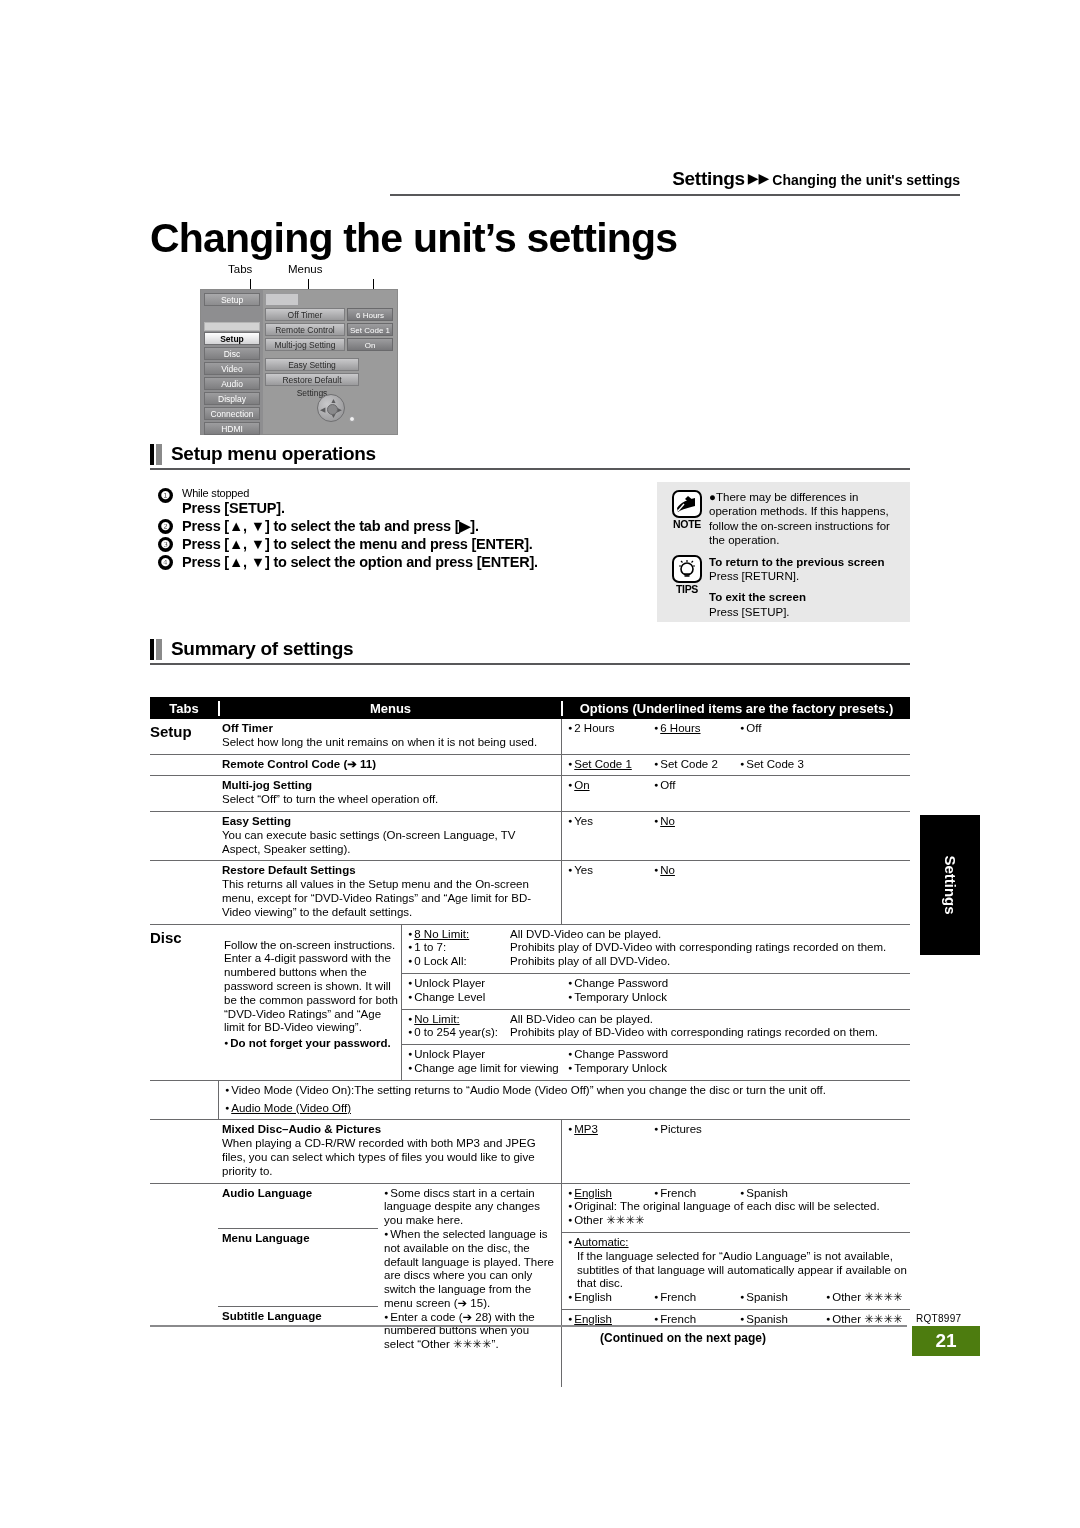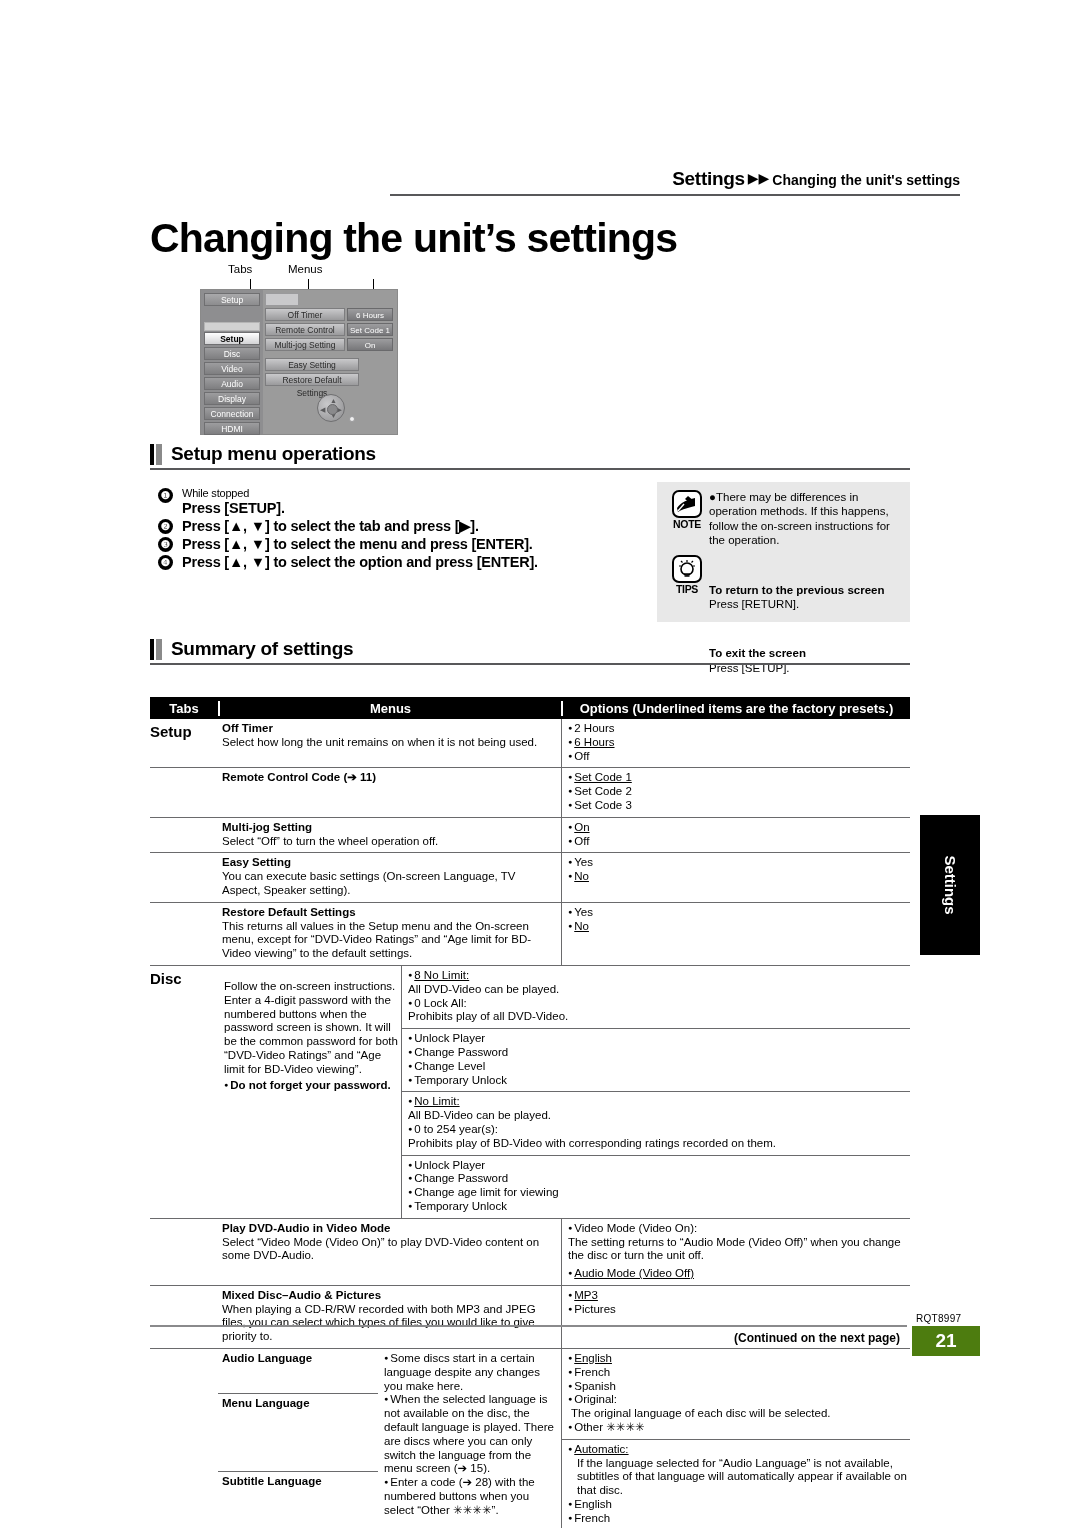--- a/index.html
+++ b/index.html
@@ -136,23 +136,23 @@
   #tbl .thead .c1 { width:68px; text-align:center; }
   #tbl .thead .c2 { width:343px; text-align:center; border-left:2px solid #fff; }
   #tbl .thead .c3 { flex:1; text-align:center; border-left:2px solid #fff; }
 
   .trow { display:flex; border-bottom:1px solid #6a6a6c; }
   .cell-tab { width:68px; font-size:15px; font-weight:bold; padding-top:4px; }
   .cell-menu { width:343px; padding:3px 6px 4px 4px; line-height:1.2; }
   .cell-opt { flex:1; padding:3px 2px 4px 6px; line-height:1.2; border-left:1px solid #6a6a6c; }
   .mtitle { font-weight:bold; }
   .u { text-decoration:underline; }
-  .b { font-weight:bold;margin-top:28px; }
+  .b { font-weight:bold; }
   .bul:before { content:"\25CF"; font-size:7px; vertical-align:2px; margin-right:2px; }
-  .optline { display:flex;flex-direction:column; }
+  .optline { display:flex; }
   .optline > span { display:inline-block; }
   .ow1 { width:86px; }
   .ow2 { width:86px; }
   .ow3 { width:90px; }
   .lbl-w { width:102px; }
   .badge {
     display:inline-block; background:#000; color:#fff; font-size:9.5px;
     font-weight:bold; padding:0 3px; margin-left:2px; vertical-align:1px;
     letter-spacing:-0.2px;
   }
@@ -178,21 +178,21 @@
   }
 
   
   #foot-rqt { position:absolute; left:916px; top:1313px; font-size:10px; letter-spacing:0.3px; }
   #foot-page {
     position:absolute; left:912px; top:1326px; width:68px; height:30px;
     background:#4d7c0f; color:#fff; font-size:19px; font-weight:bold;
     text-align:center; line-height:30px;
   }
   #foot-cont {
-    position:absolute; left:600px; top:1331px; width:300px; text-align:right;
+    position:absolute; left:600px; top:1331px; width:300px; text-align:left;
     font-size:12px; font-weight:bold;
   }
   #foot-rule { position:absolute; left:150px; top:1325px; width:757px; border-top:2px solid #8a8a8c; }
 </style>
 </head>
 <body>
 
 <div id="header">
   <span class="hdr-main">Settings</span><span class="hdr-arrows">▶▶</span><span class="hdr-sub">Changing the unit's settings</span>
   <div class="hdr-rule"></div>
@@ -421,20 +421,24 @@
     </div>
 
     <div class="disc-right">
 
       <div class="sub-r">
         <div class="optline">
           <span class="bul lbl-w"><span class="u">8 No Limit:</span></span>
           <span style="flex:1">All DVD-Video can be played.</span>
         </div>
         <div class="optline">
+          <span class="bul lbl-w">1 to 7:</span>
+          <span style="flex:1">Prohibits play of DVD-Video with corresponding ratings recorded on them.</span>
+        </div>
+        <div class="optline">
           <span class="bul lbl-w">0 Lock All:</span>
           <span style="flex:1">Prohibits play of all DVD-Video.</span>
         </div>
       </div>
 
       <div class="sub-r sep-t">
         <div class="optline">
           <span class="bul" style="width:160px">Unlock Player</span>
           <span class="bul">Change Password</span>
         </div>
@@ -463,24 +467,20 @@
         <div class="optline">
           <span class="bul" style="width:160px">Change age limit for viewing</span>
           <span class="bul">Temporary Unlock</span>
         </div>
       </div>
     </div>
   </div>
 
   <div class="trow" style="border-top:1px solid #6a6a6c">
     <div class="cell-tab"></div>
-    <div class="cell-menu">
-      <div class="mtitle">Play DVD-Audio in Video Mode</div>
-      <div>Select “Video Mode (Video On)” to play DVD-Video content on some DVD-Audio.</div>
-    </div>
     <div class="cell-opt">
       <div class="optline">
         <span class="bul">Video Mode (Video On):</span>
         <span style="flex:1">The setting returns to “Audio Mode (Video Off)” when you change the disc or turn the unit off.</span>
       </div>
       <div class="bul" style="margin-top:4px"><span class="u">Audio Mode (Video Off)</span></div>
     </div>
   </div>
 
   <div class="trow">

